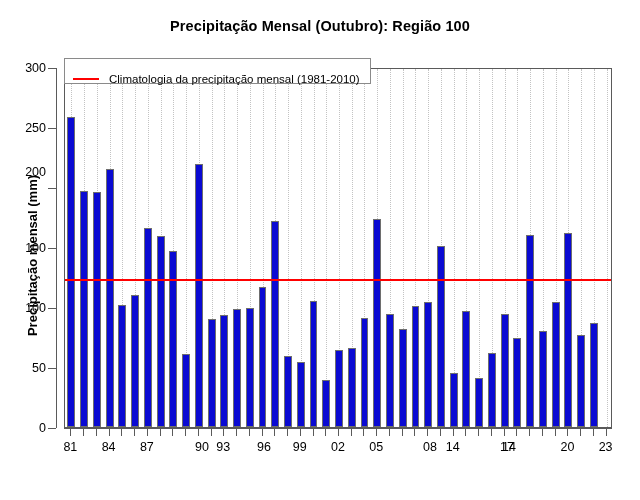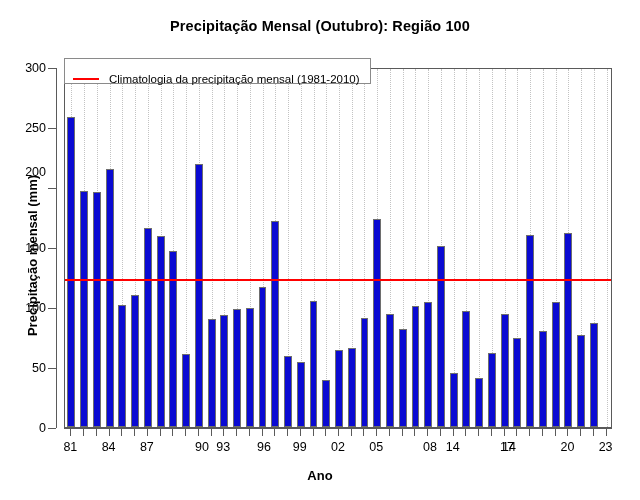--- a/index.html
+++ b/index.html
@@ -374,15 +374,14 @@
       <div class="xtick-label" style="left: 274px;">02</div>
       <div class="xtick-label" style="left: 312.23px;">05</div>
       <div class="xtick-label" style="left: 366px;">08</div>
       <div class="xtick-label" style="left: 388.7px;">14</div>
       <div class="xtick-label" style="left: 445px;">14</div>
       <div class="xtick-label" style="left: 443px;">17</div>
       <div class="xtick-label" style="left: 503.4px;">20</div>
       <div class="xtick-label" style="left: 541.63px;">23</div>
     </div>
 
-  <div id="x-axis-title">Ano</div>
 
 </div>
 
 </body></html>

